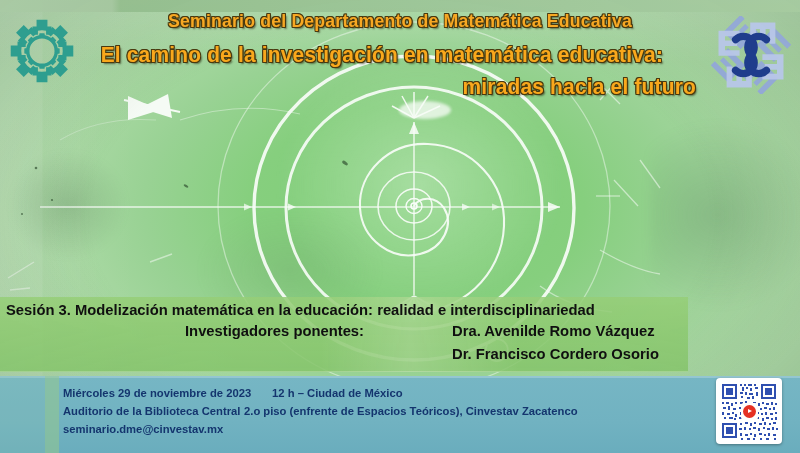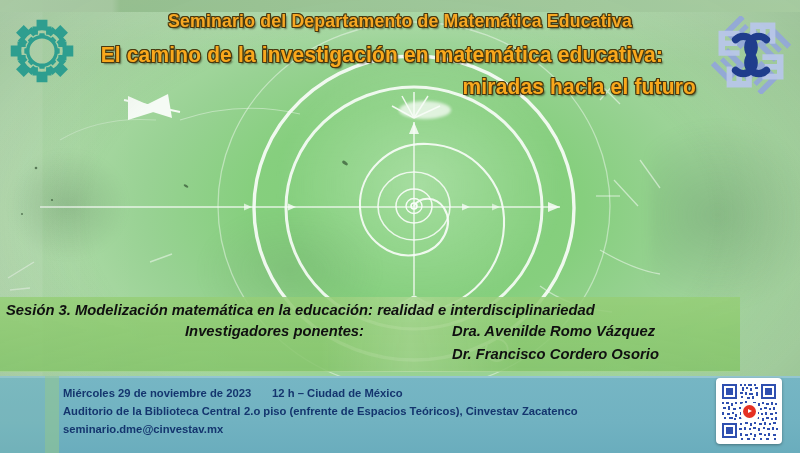--- a/index.html
+++ b/index.html
@@ -139,27 +139,26 @@
     font-size: 22.5px;
     transform-origin: right center;
     transform: scaleX(0.93);
     color: #f9a81c;
   }
 
   
   .session-band {
     position: absolute;
     left: 0; top: 297px;
-    width: 740px; height: 75px;
+    width: 688px; height: 75px;
     background: linear-gradient(180deg,
         rgba(150,206,120,0.87) 0%,
         rgba(141,201,113,0.88) 45%,
         rgba(133,196,107,0.86) 100%);
     box-shadow: 0 -1px 0 rgba(255,255,255,0.22) inset;
-    font-style: italic;
   }
   .session-band .sheen {
     position: absolute;
     left: 320px; top: 0; width: 200px; height: 75px;
     background: linear-gradient(90deg, rgba(255,255,255,0) 0%, rgba(255,255,255,0.16) 45%, rgba(255,255,255,0) 100%);
   }
   .session-title {
     position: absolute;
     left: 6px; top: 4px;
     font-family: "Liberation Sans Narrow", "Liberation Sans", sans-serif;

